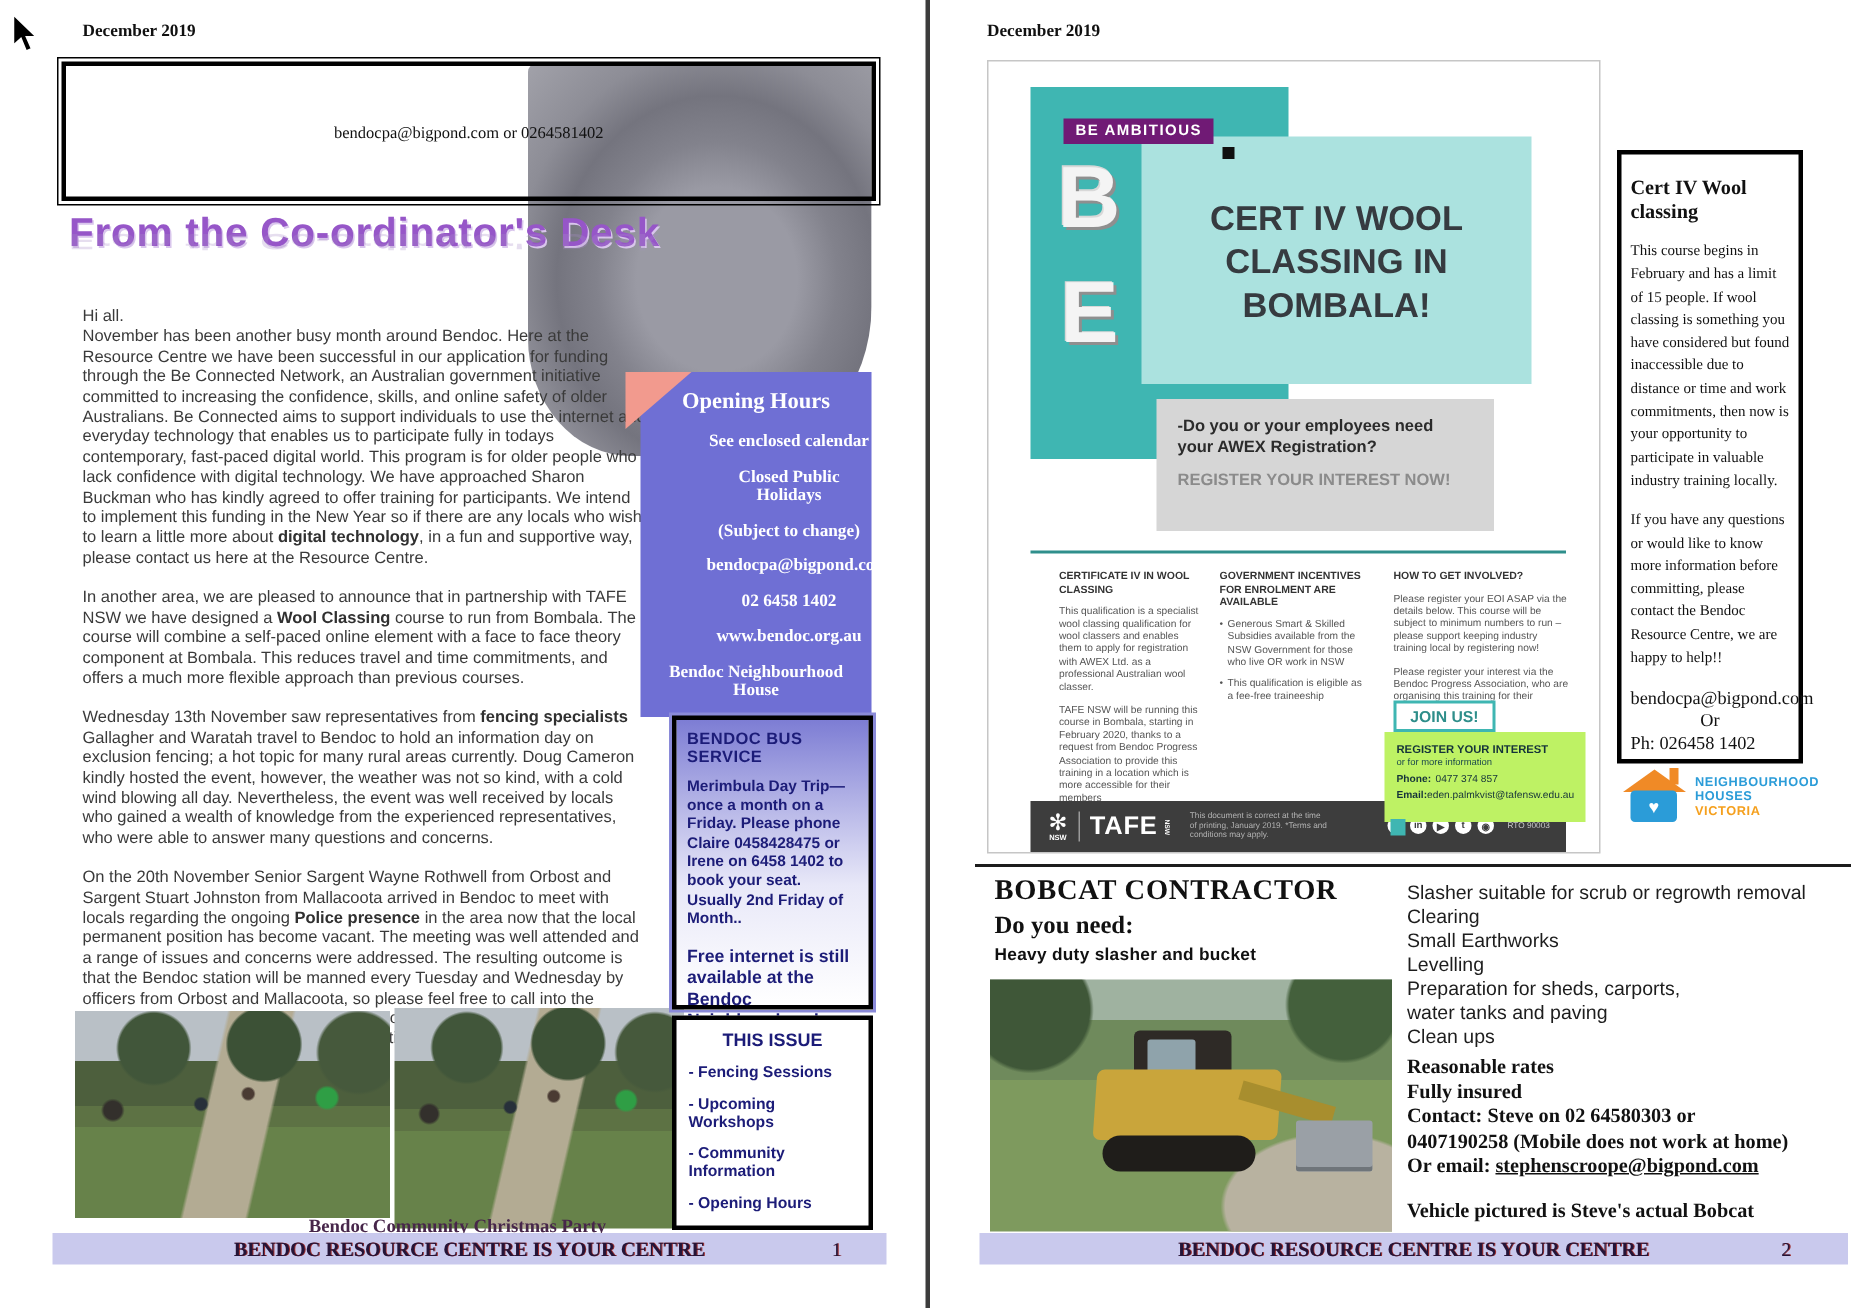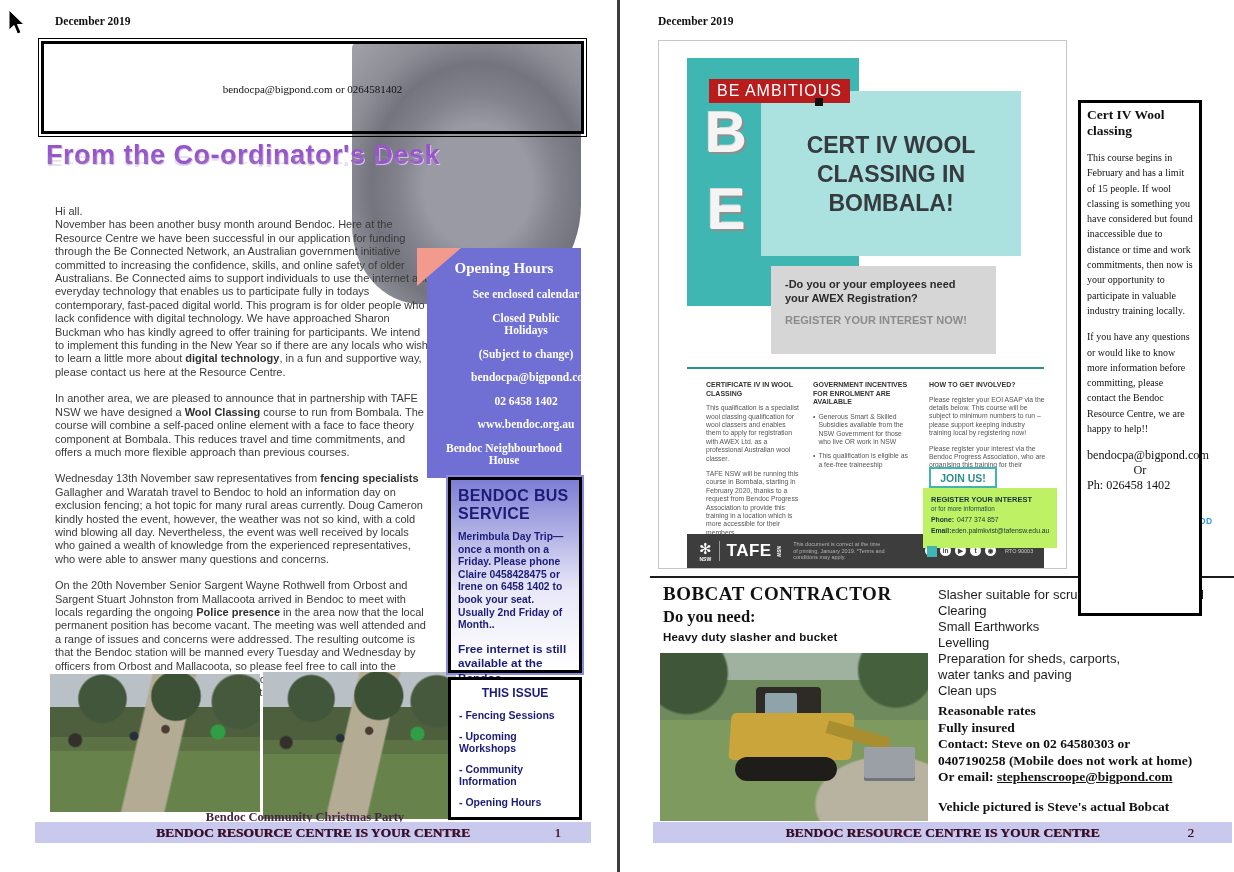--- a/index.html
+++ b/index.html
@@ -24,21 +24,21 @@
   .article .b{font-weight:700;color:#303030;}
   .ohbox{left:427px;top:248px;width:154px;height:230px;background:#6f6fd4;z-index:4;color:#fff;text-align:center;
          font-family:"Liberation Serif",serif;}
   .oh-tri{position:absolute;left:-10px;top:0;width:0;height:0;border-top:38px solid #f29a8e;border-right:44px solid transparent;}
   .oh-title{font-size:15px;font-weight:700;margin-top:12px;}
   .oh-line{font-size:11.5px;font-weight:700;margin-top:11px;line-height:12.5px;margin-left:44px;}
   .oh-underline{text-decoration:underline;}
   .busbox{left:448px;top:477px;width:134px;height:196px;border:3px solid #000;box-shadow:0 0 0 2px #8a8ad8;z-index:5;
           background:linear-gradient(180deg,#7d7dd4 0%,#b9b9e8 32%,#e8e8f8 58%,#ffffff 100%);
           color:#1c1c78;padding:7px 7px;box-sizing:border-box;}
-  .bus-title{font-size:16px;font-weight:800;letter-spacing:.3px;}
+  .bus-title{font-size:11px;font-weight:800;letter-spacing:.3px;}
   .bus-p1{margin-top:8px;font-size:10.3px;line-height:12.6px;font-weight:600;}
   .bus-p2{margin-top:10px;font-size:11.8px;line-height:14.4px;font-weight:800;}
   .issuebox{left:448px;top:677px;width:134px;height:143px;border:3px solid #000;background:#fff;z-index:5;
             color:#1c1c78;padding:6px 8px;box-sizing:border-box;}
   .issue-title{text-align:center;font-size:12px;font-weight:800;}
   .issue-item{font-size:10.5px;font-weight:700;margin-top:9px;}
   .photo-party{z-index:2;
       background:
         radial-gradient(circle at 80% 42%, #2f9e45 0 3.5%, transparent 4.5%),
         radial-gradient(circle at 40% 45%, #27303a 0 2.5%, transparent 3.5%),
@@ -54,21 +54,21 @@
   .footerbar{height:21px;background:#c9c9ed;z-index:7;display:flex;align-items:center;justify-content:center;
              font-family:"Liberation Serif",serif;font-size:13.5px;font-weight:700;color:#241438;text-shadow:.6px 0 0 #a03030;}
   .footer-num{position:absolute;right:30px;top:3px;font-size:13px;font-weight:400;color:#241438;}
 
   
   .page-divider{left:617px;top:0;width:3px;height:872px;background:#3c3c3c;z-index:8;}
 
   
   .flyer{left:658px;top:40px;width:407px;height:527px;border:1px solid #c6c6c6;background:#fff;z-index:2;}
   .teal-rect{left:28px;top:17px;width:172px;height:248px;background:#3fb6b2;}
-  .badge{left:50px;top:38px;background:#b91c1c;color:#fff;font-size:16px;font-weight:400;letter-spacing:1px;padding:3px 8px;}
+  .badge{left:50px;top:38px;background:#701a75;color:#fff;font-size:10px;font-weight:700;letter-spacing:1px;padding:3px 8px;}
   .blk-sq{left:156px;top:57px;width:8px;height:8px;background:#101010;}
   .be-letter{font-weight:800;font-size:58px;line-height:1;color:#f4f4f4;text-shadow:2px 2px 0 #8f8f8f,-1px -1px 0 #d8d8d8;}
   .light-rect{left:102px;top:50px;width:260px;height:165px;background:#abe2df;}
   .flyer-headline{padding-top:40px;text-align:center;font-size:23px;line-height:29px;font-weight:800;color:#363b40;}
   .gray-box{left:112px;top:225px;width:225px;height:88px;background:#d6d6d6;padding:12px 14px;box-sizing:border-box;}
   .gray-q{font-size:11px;font-weight:700;color:#2b2b2b;line-height:13.5px;}
   .gray-reg{font-size:11px;font-weight:700;color:#8b8b8b;margin-top:9px;}
   .flyer-divider{left:28px;top:326px;width:357px;height:2px;background:#2f8f8c;}
   .fcol{top:340px;font-size:6.8px;line-height:8.4px;color:#555;}
   .fcol-h{font-size:7px;font-weight:800;color:#333;line-height:8.6px;margin-bottom:6px;}
@@ -89,22 +89,22 @@
   .bar-sep{width:1px;height:20px;background:#9a9a9a;margin:0 7px;}
   .tafe-txt{color:#fff;font-size:17px;font-weight:800;letter-spacing:.5px;}
   .tafe-sub{color:#fff;font-size:4.5px;font-weight:700;transform:rotate(90deg);margin-left:1px;}
   .fine-print{width:92px;margin-left:10px;font-size:5.5px;line-height:6.6px;color:#b3b3b3;}
   .sicons{position:absolute;left:238px;top:11px;display:flex;gap:4px;}
   .sicon{width:11px;height:11px;border-radius:50%;background:#fff;color:#3d3d3d;font-size:6.5px;font-weight:700;
          display:flex;align-items:center;justify-content:center;}
   .rto{position:absolute;left:318px;top:14px;font-size:5.5px;color:#c9c9c9;}
 
   
-  .woolbox{left:1078px;top:100px;width:124px;height:516px;border:3px solid #000;background:#fff;z-index:3;
-           padding:4px 6px;box-sizing:border-box;font-family:"Liberation Serif",serif;color:#111;}
+  .woolbox{left:1078px;top:100px;width:124px;height:409px;border:3px solid #000;background:#fff;z-index:3;
+           padding:14px 6px;box-sizing:border-box;font-family:"Liberation Serif",serif;color:#111;}
   .wool-title{font-size:13.5px;font-weight:700;}
   .wool-p{font-size:10px;line-height:15.3px;margin-top:11px;}
   .wool-contact{font-size:12.2px;margin-top:12px;line-height:15px;}
   .wool-or{text-align:center;}
   .nhv{left:1082px;top:512px;display:flex;align-items:center;z-index:2;}
   .nhv-house{position:relative;width:44px;height:38px;}
   .nhv-roof{position:absolute;left:0;top:1px;width:0;height:0;border-left:21px solid transparent;border-right:21px solid transparent;border-bottom:15px solid #f08a26;}
   .nhv-chimney{position:absolute;left:31px;top:0;width:6px;height:11px;background:#f08a26;}
   .nhv-body{position:absolute;left:5px;top:15px;width:31px;height:21px;background:#2b9cd8;border-radius:3px;
             display:flex;align-items:center;justify-content:center;color:#fff;font-size:12px;}

